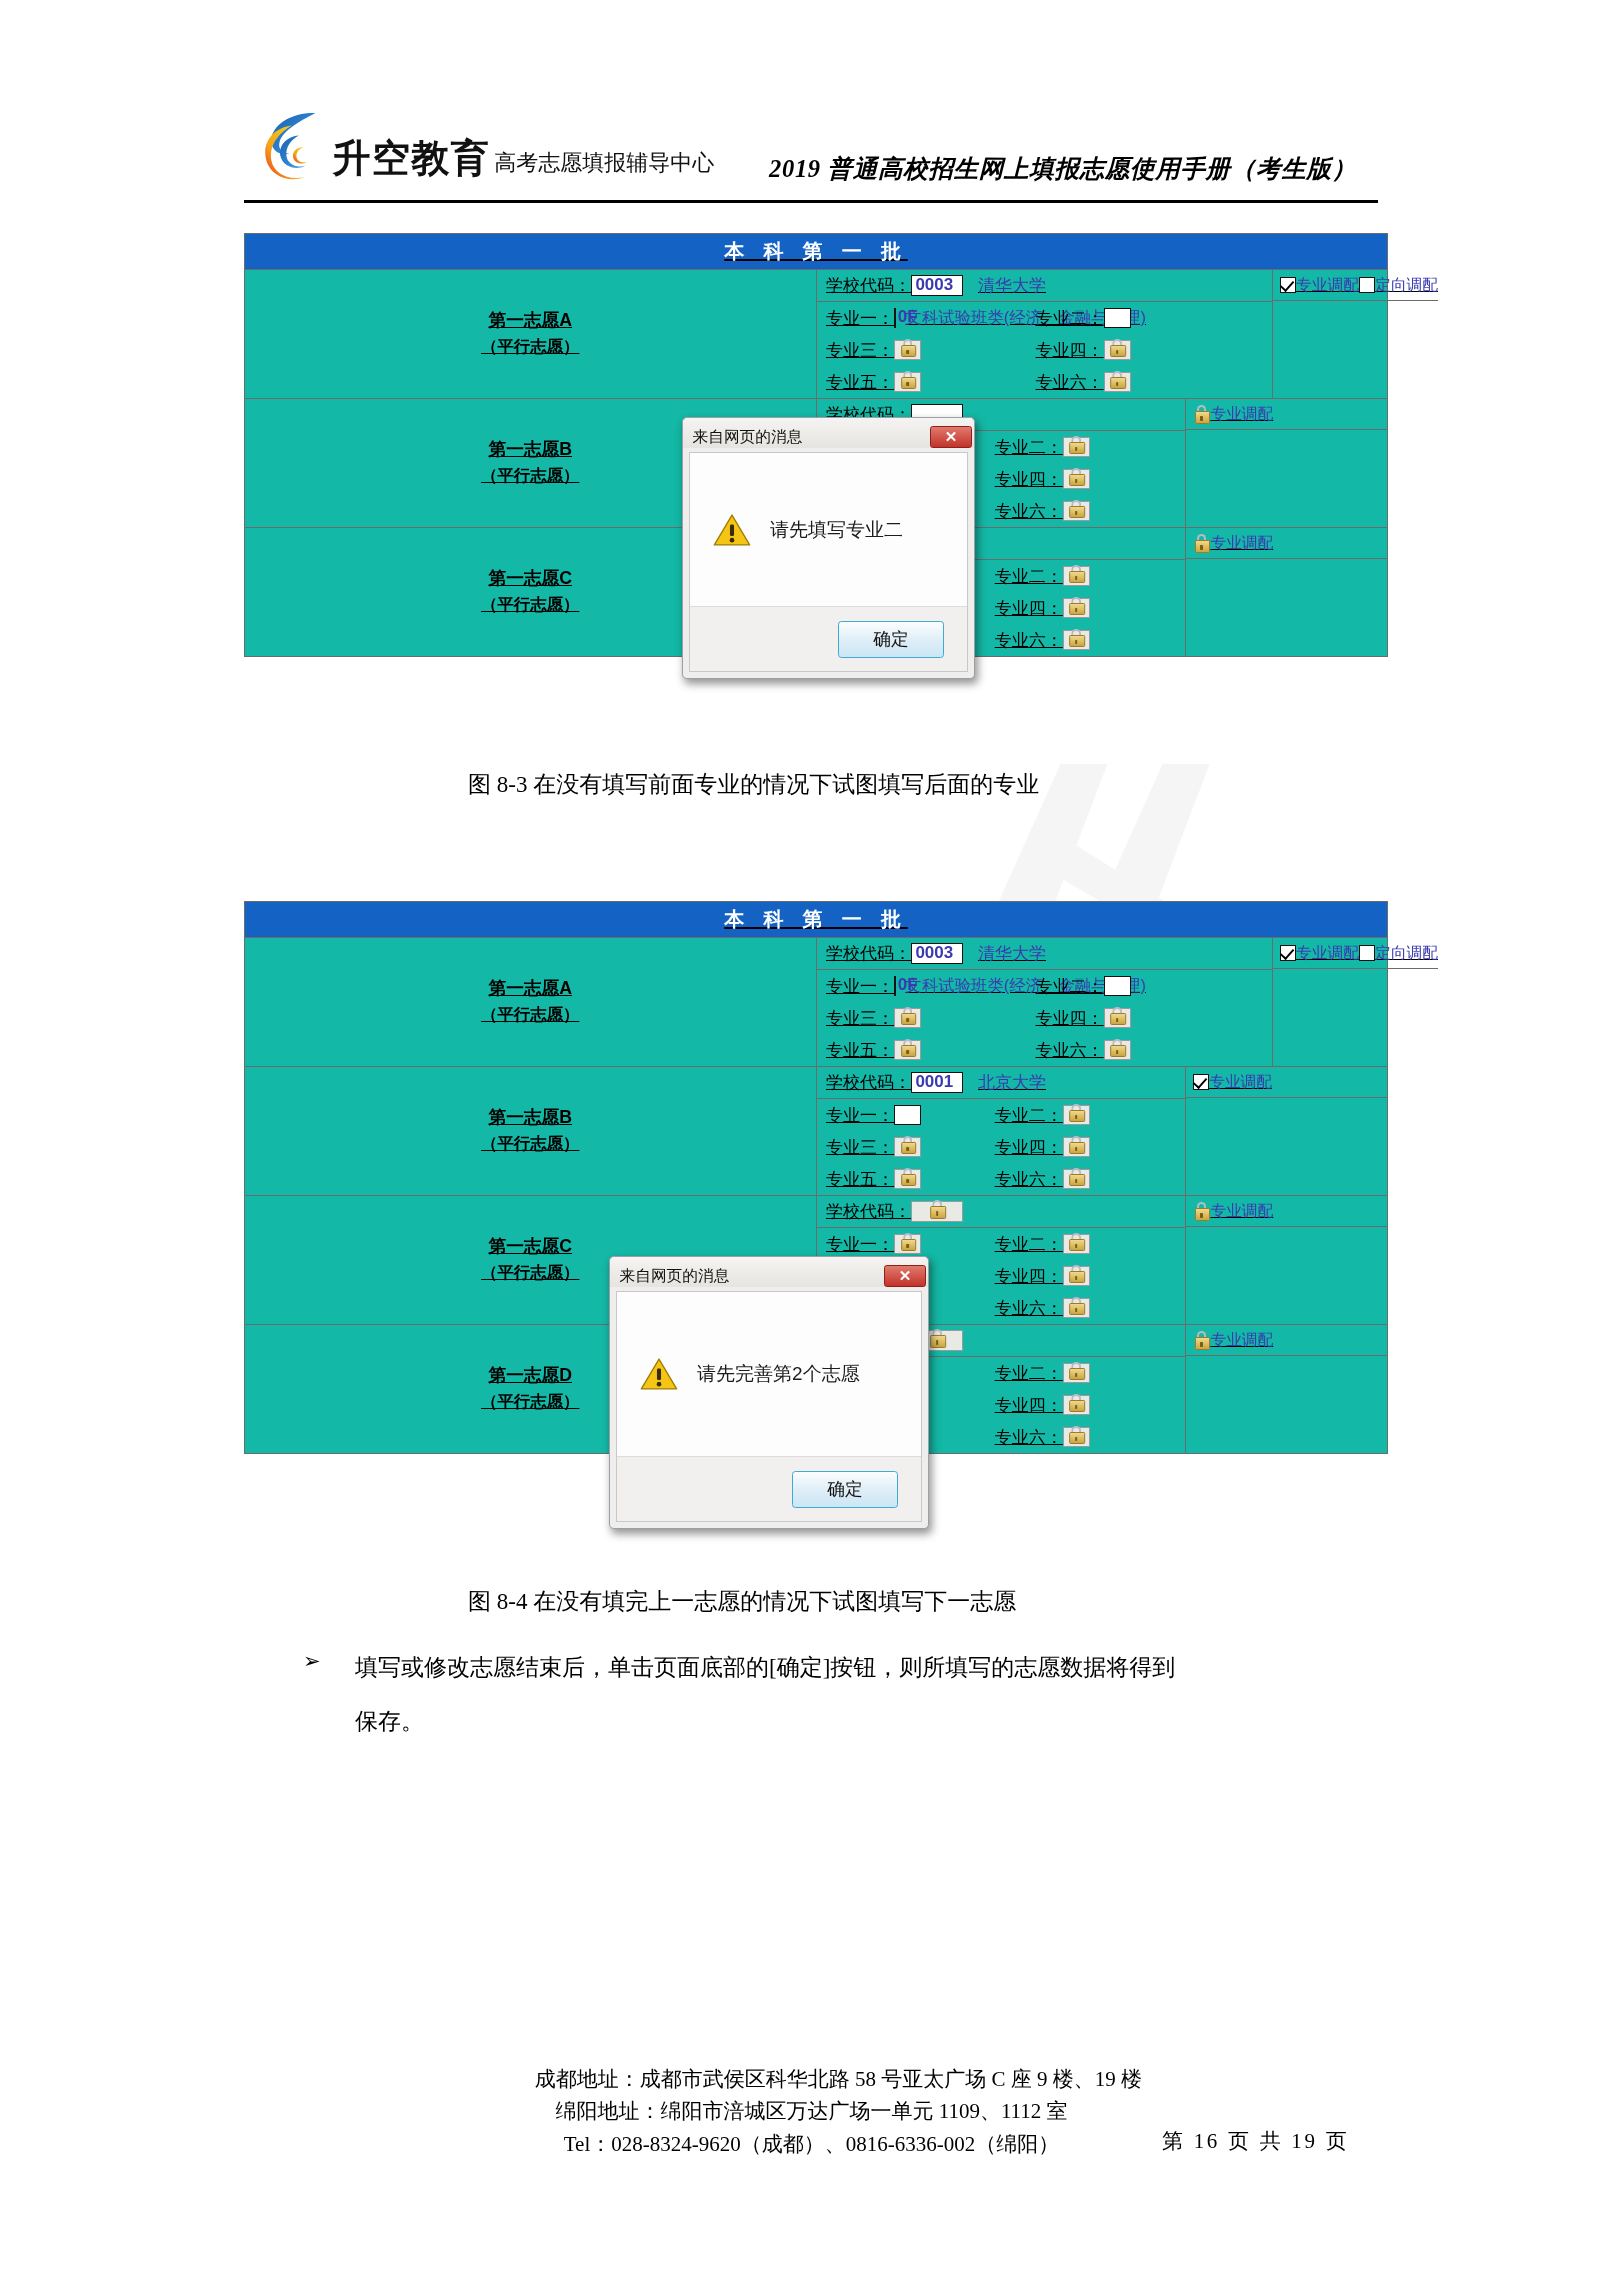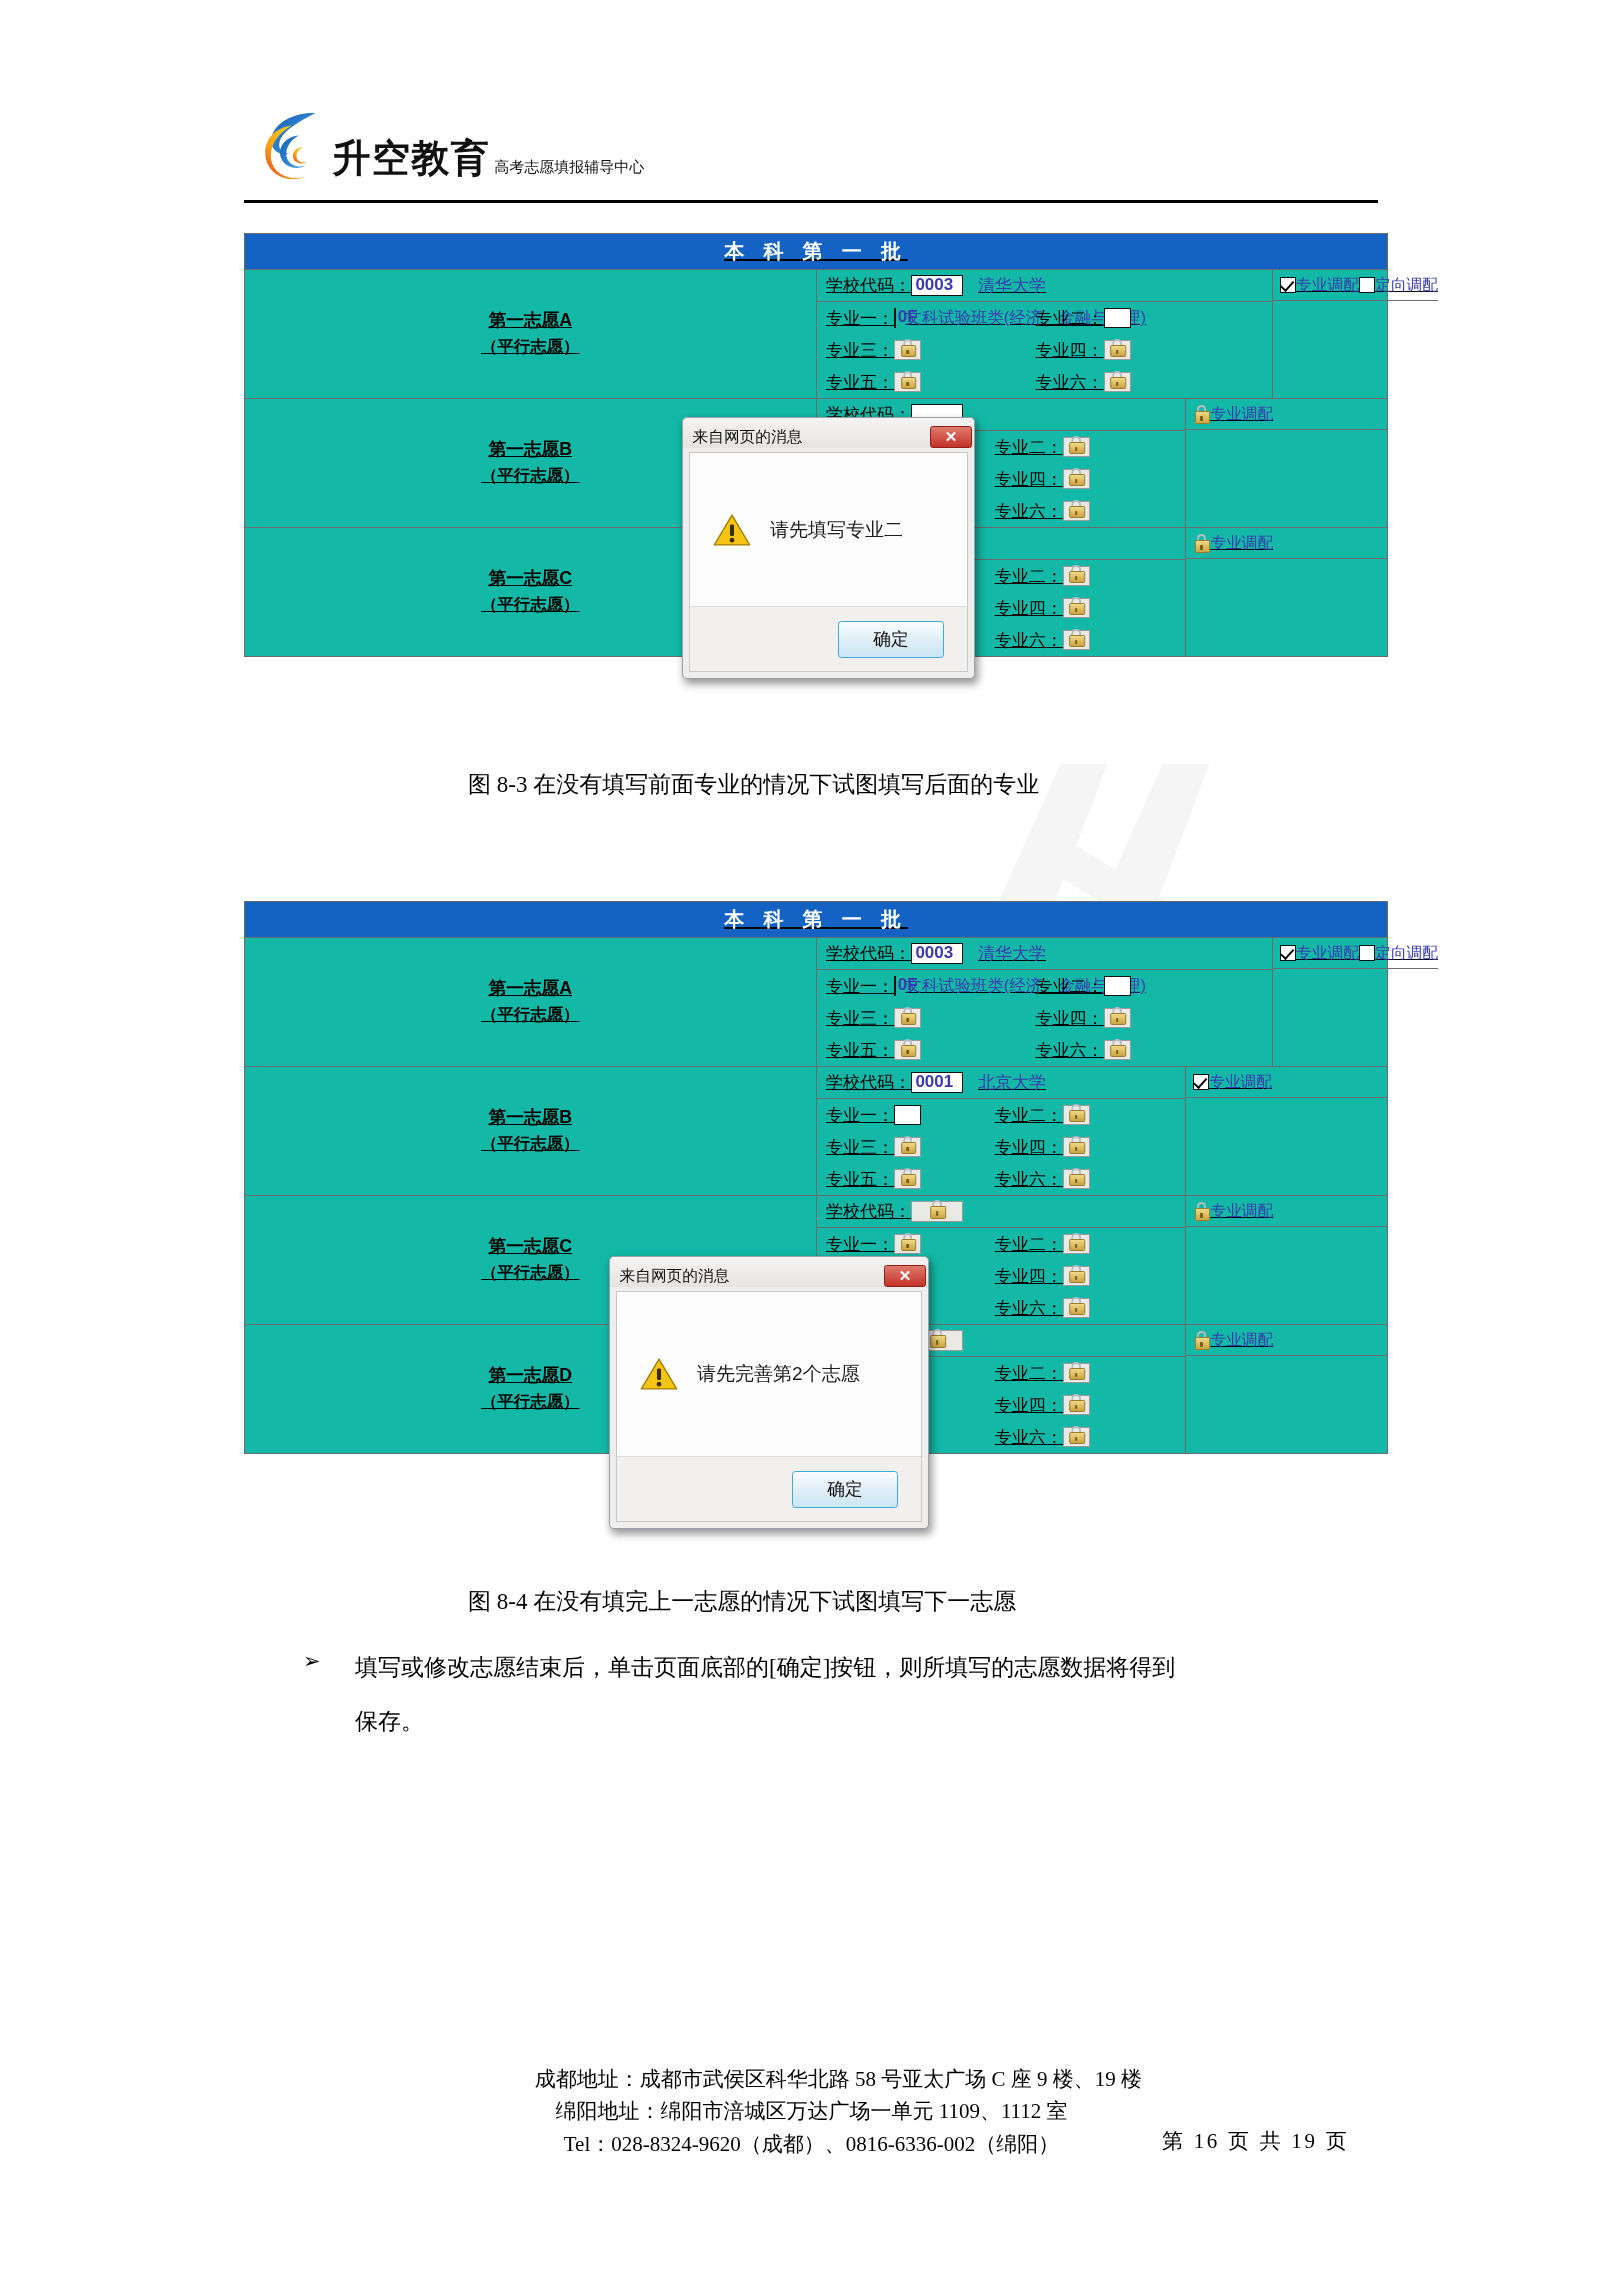--- a/index.html
+++ b/index.html
@@ -27,21 +27,21 @@
   .header { position:absolute; left:0; top:0; width:1623px; height:205px; z-index:5;}
   .logo-wrap { position:absolute; left:260px; top:108px; display:flex; align-items:flex-end; }
   .logo-mark { width:63px; height:74px; margin-right:9.5px; }
   .logo-text {
     font-family:"Liberation Sans", sans-serif;
     font-weight:bold; font-size:38px; color:#111; letter-spacing:1.4px;
     line-height:1; padding-bottom:5.5px;
   }
   .logo-sub {
     font-family:"Liberation Sans", sans-serif;
-    font-size:15px; color:#111; line-height:1;
+    font-size:22px; color:#111; line-height:1;
     padding-bottom:8.2px; margin-left:4.1px; letter-spacing:0px;
   }
   .header-title {
     position:absolute; left:769px; top:152px;
     font-family:"Liberation Serif", serif;
     font-style:italic; font-weight:bold;
     font-size:24.5px; color:#000; letter-spacing:0.7px;
   }
   .header-rule {
     position:absolute; left:244px; top:200px; width:1134px; height:3.4px;
@@ -339,20 +339,21 @@
           </linearGradient>
         </defs>
         <path d="M88 8 C58 6 22 22 18 48 C15 68 33 78 47 72 C36 74 28 66 31 54 C36 36 62 22 88 8 Z" fill="url(#lgB)"></path>
         <path d="M50 28 C20 32 2 56 10 84 C17 108 46 120 70 110 C44 116 22 104 18 84 C13 60 30 40 50 28 Z" fill="url(#lgA)"></path>
         <path d="M62 44 C40 46 28 62 33 79 C38 94 58 100 72 92 C56 96 44 89 42 77 C40 62 50 50 62 44 Z" fill="url(#lgB)"></path>
         <path d="M70 62 C57 62 50 71 53 80 C56 88 67 91 74 86 C65 88 59 84 58 78 C57 70 63 64 70 62 Z" fill="url(#lgA)"></path>
       </svg>
       <div class="logo-text">升空教育</div>
       <div class="logo-sub">高考志愿填报辅导中心</div>
     </div>
+    <div class="header-title">2019 普通高校招生网上填报志愿使用手册（考生版）</div>
     <div class="header-rule"></div>
   </div>
 
   <div class="figure" id="fig1" style="left:244px; top:233px;">
     <table class="vtable">
       <tbody>
           <tr>
         <td class="batch-head" colspan="2">本 科 第 一 批</td>
       </tr>
       </tbody>

